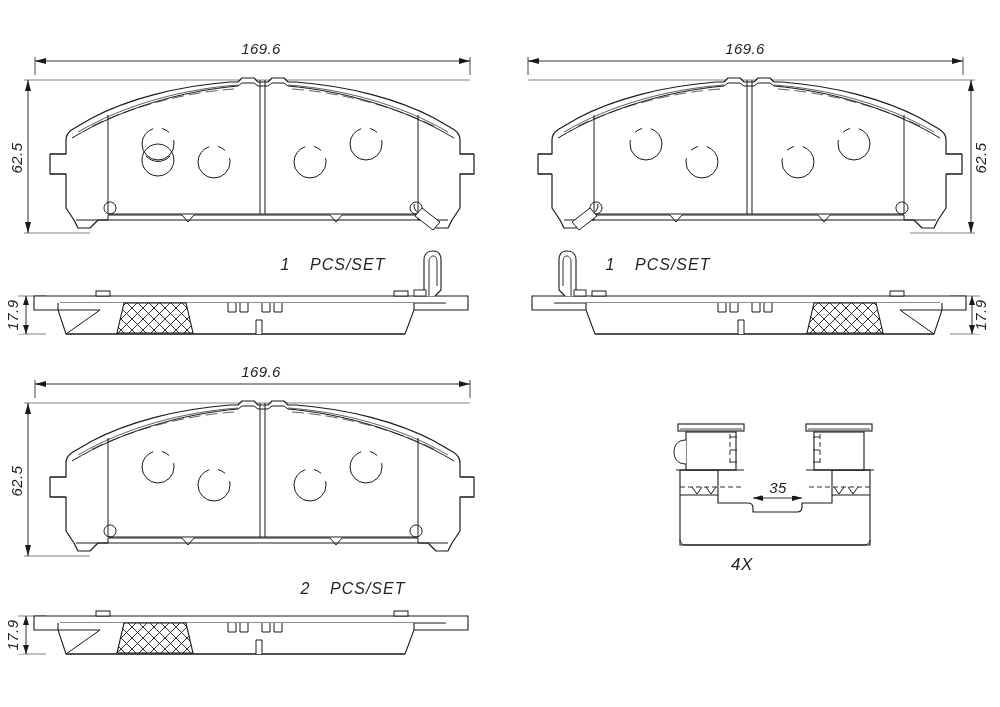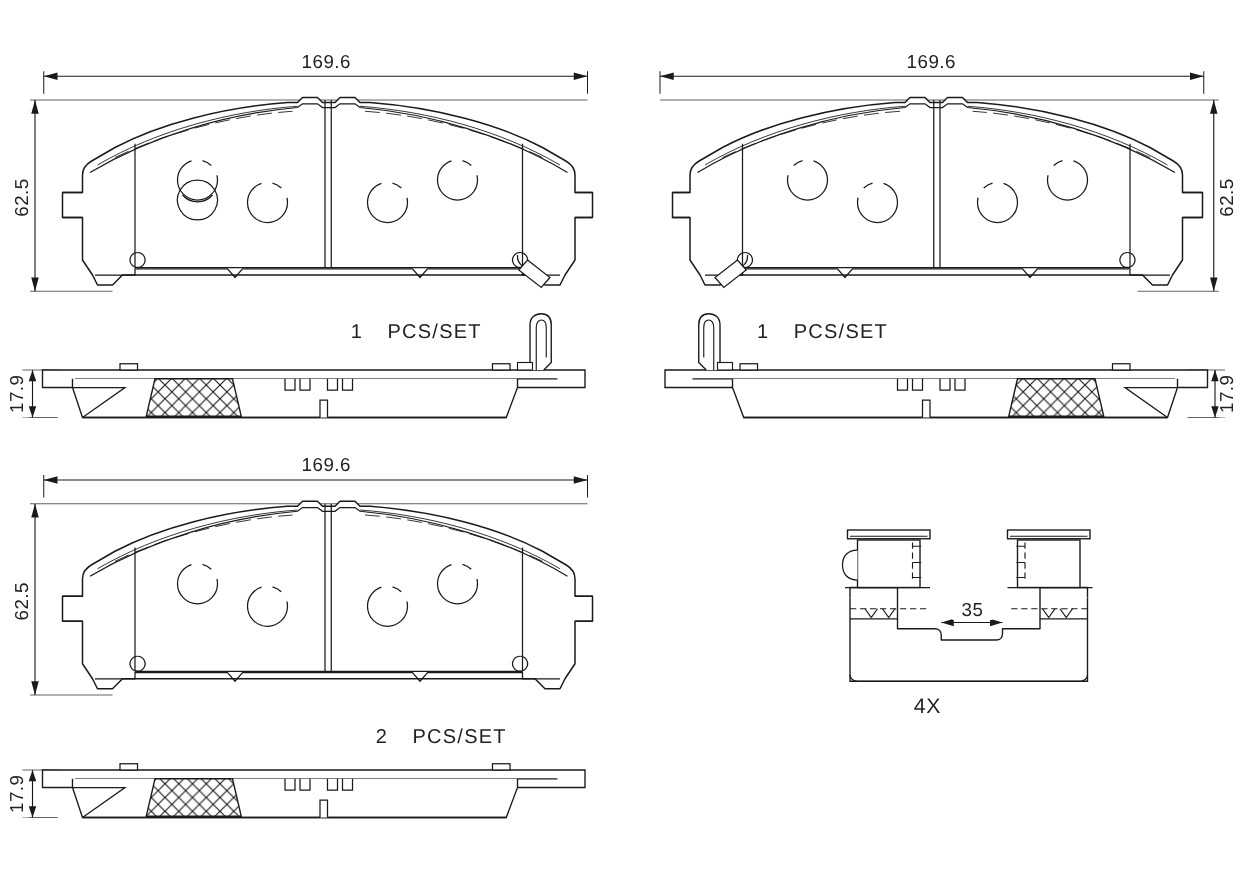--- a/index.html
+++ b/index.html
@@ -4,21 +4,21 @@
 <title>Brake Pad Technical Drawing</title>
 <style>
   html,body{margin:0;padding:0;background:#ffffff;}
   body{
     width:1000px;height:707px;
     font-family:"Liberation Sans", sans-serif;
     color:#1a1a1a;
     overflow:hidden;
     position:relative;
   }
-  #sheet{position:absolute;left:0;top:0;width:1000px;height:707px;}
+  #sheet{position:absolute;left:0;top:0;width:1000px;height:707px;font-style:italic;}
   svg{display:block;}
   .dimtext{
     font-family:"Liberation Sans", sans-serif;
     font-size:15px;
     fill:#222222;
     letter-spacing:0.4px;
   }
   .pcstext{
     font-family:"Liberation Sans", sans-serif;
     font-size:16px;

